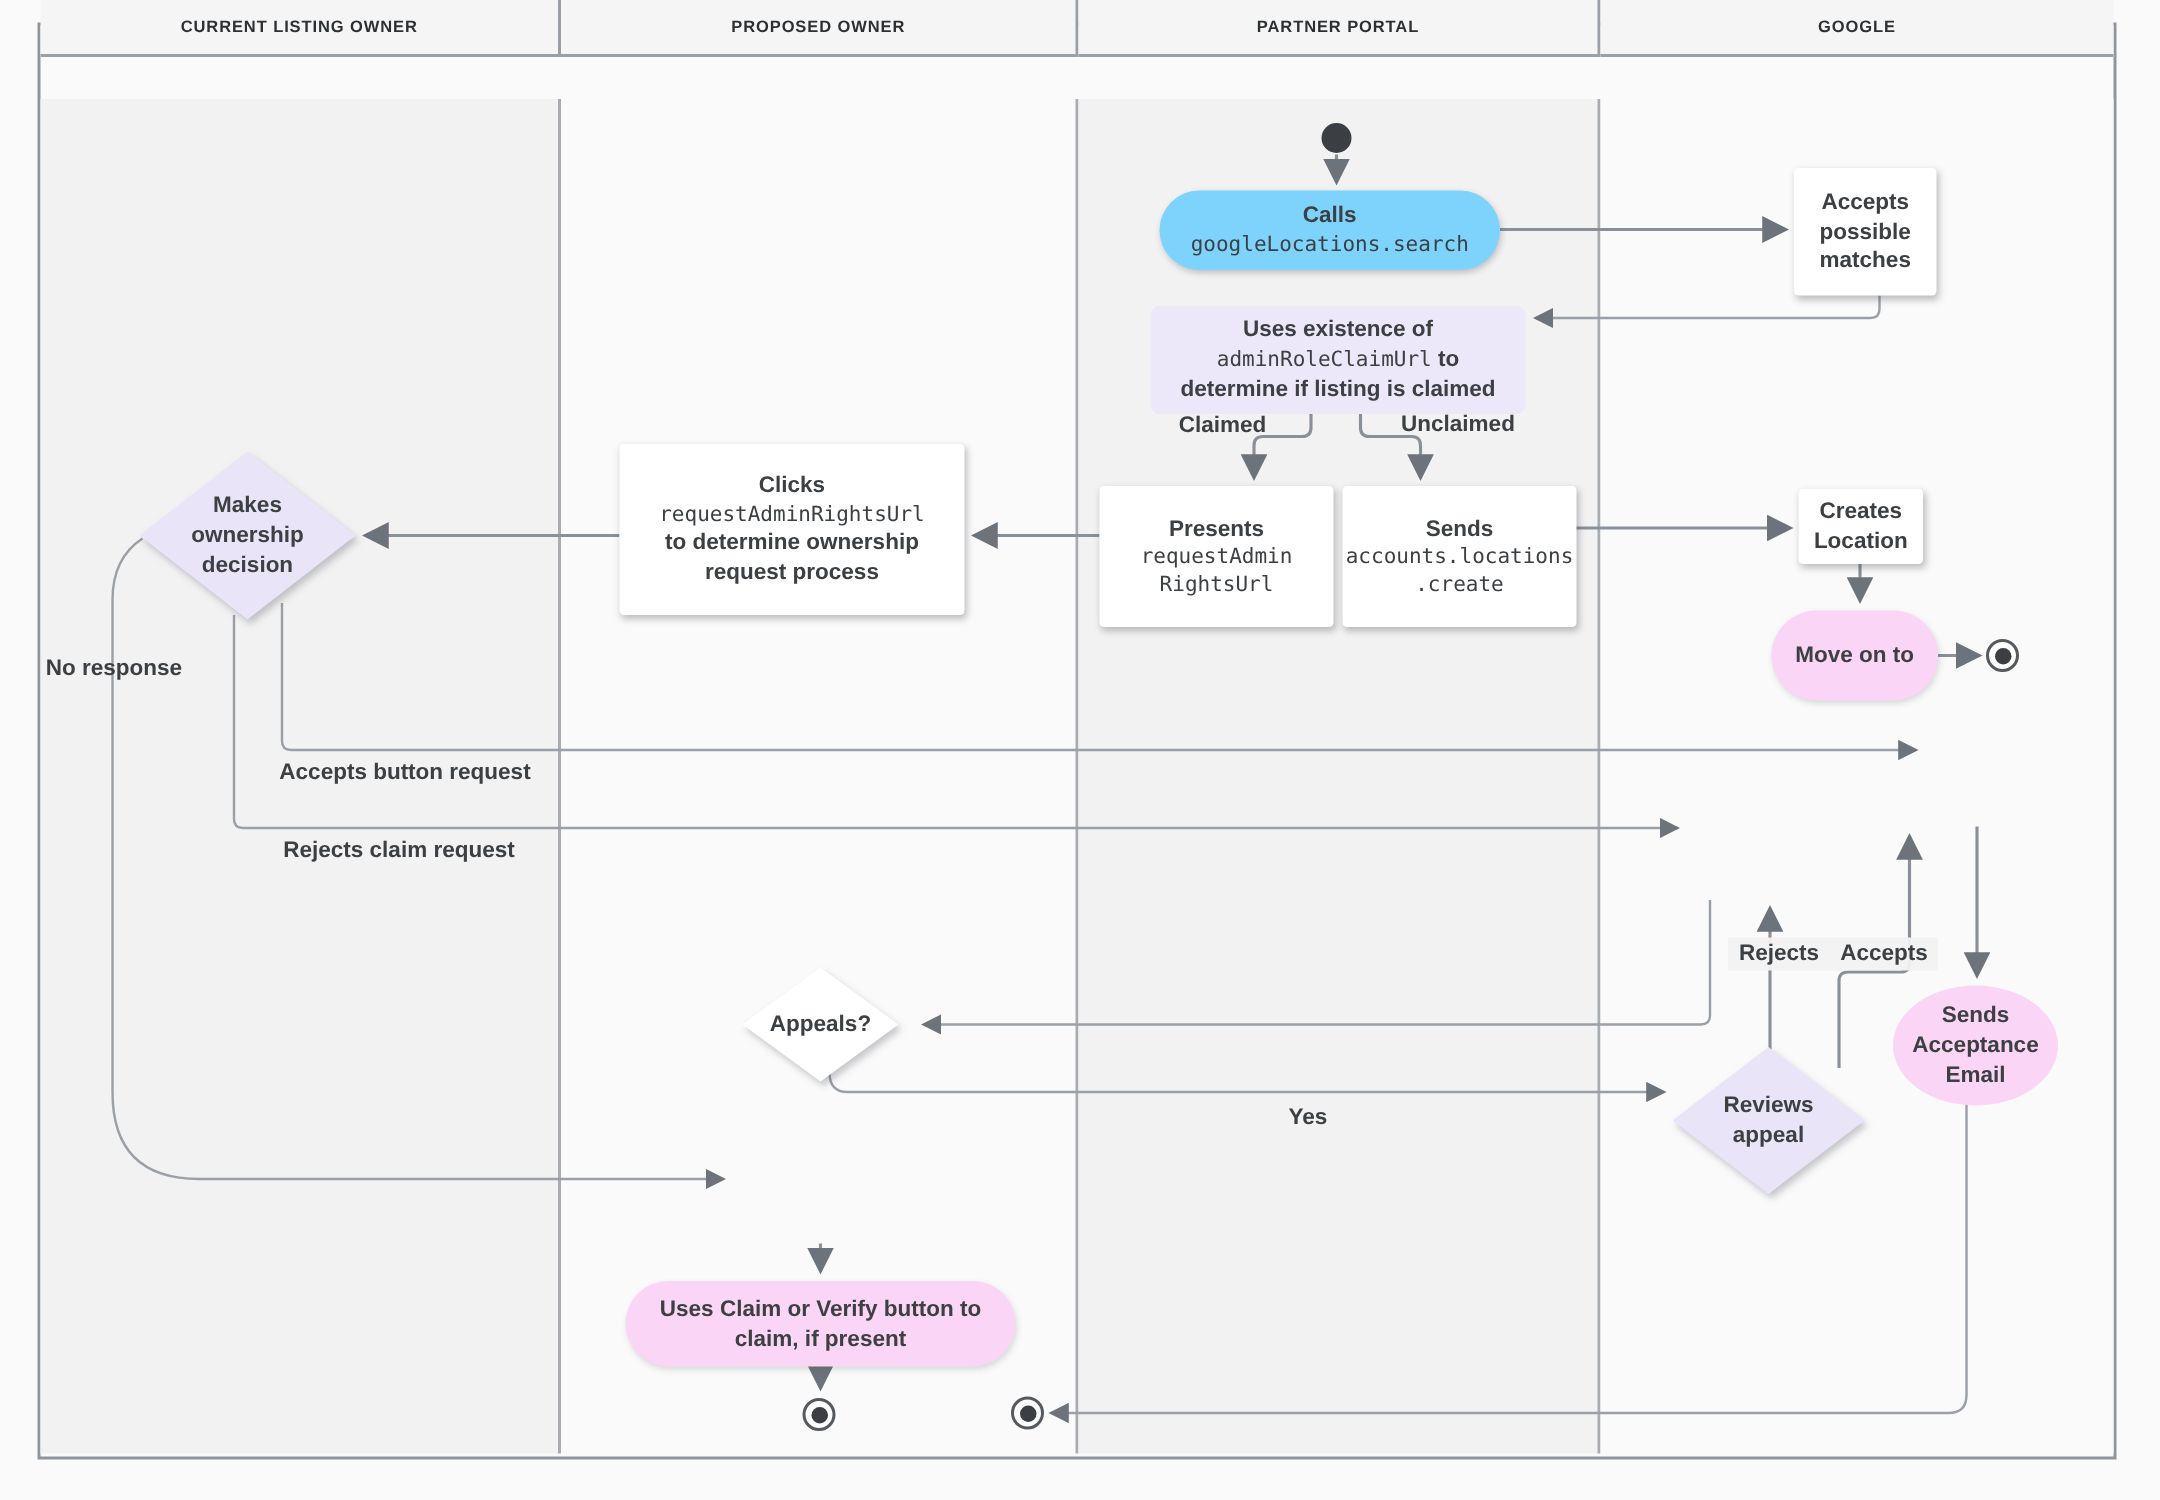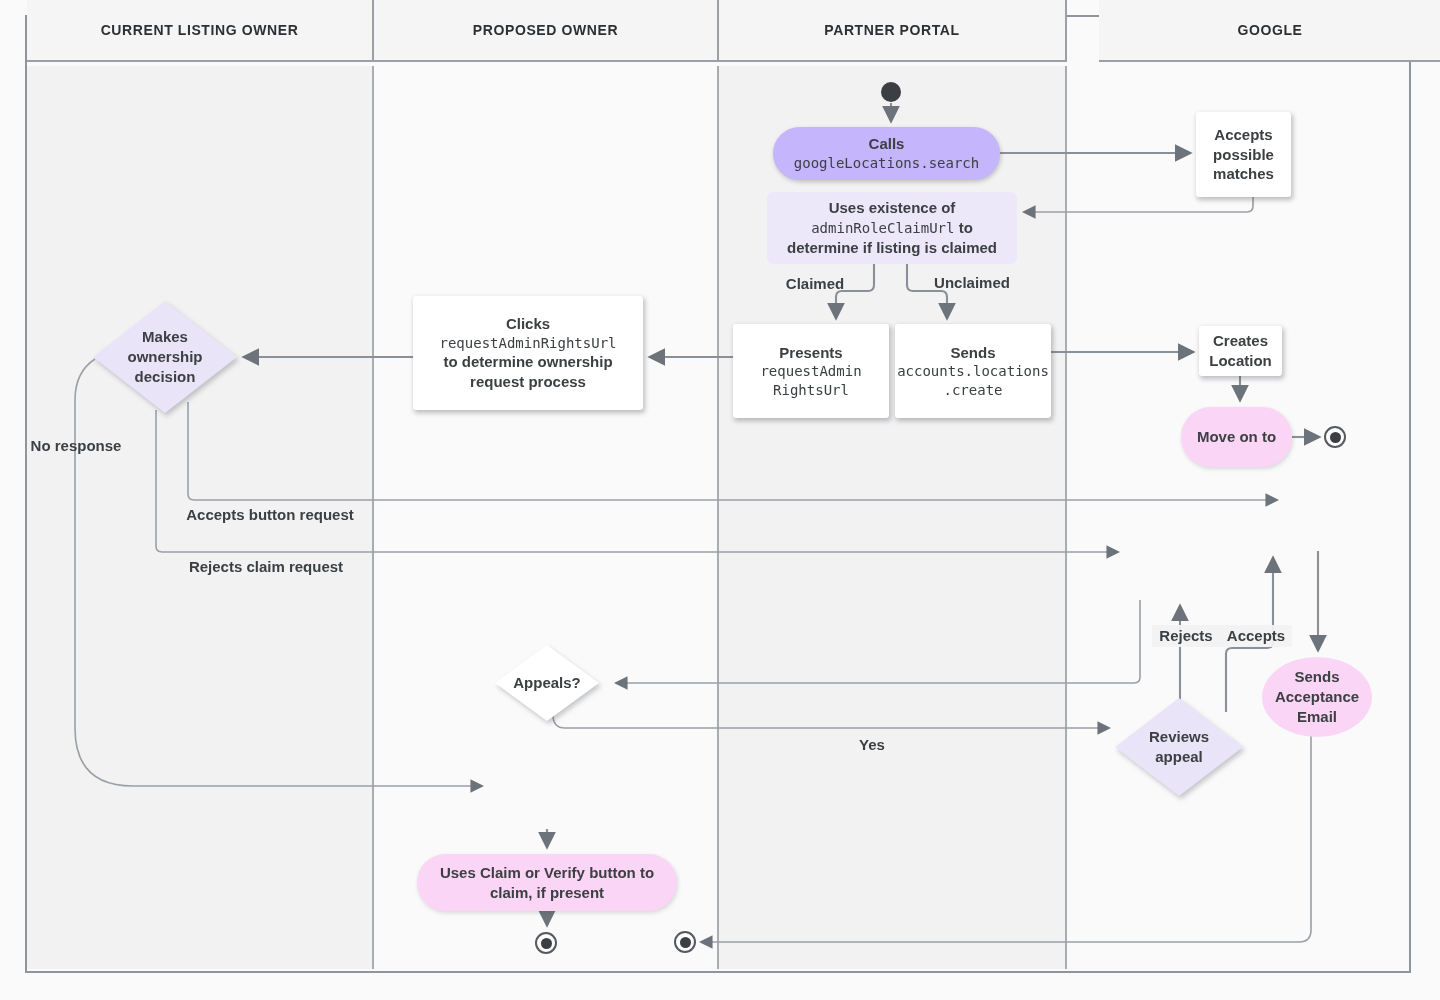--- a/index.html
+++ b/index.html
@@ -6,44 +6,44 @@
   body{
     width:1440px;height:1000px;background:#fafafa;
     font-family:"Liberation Sans",sans-serif;color:#3c4043;
     -webkit-font-smoothing:antialiased;
   }
   .stage{position:relative;width:1440px;height:1000px;overflow:hidden;}
 
   
   .frame{position:absolute;left:25px;top:15px;width:1386px;height:958px;
          border:2px solid #8f959b;box-sizing:border-box;background:#fafafb;z-index:1;}
-  .hcell{position:absolute;top:0;height:62px;box-sizing:border-box;
+  .hcell{position:absolute;top:0;height:38px;box-sizing:border-box;
          border-right:2px solid #9aa0a6;border-bottom:2px solid #9aa0a6;background:#f5f5f6;
          display:flex;align-items:center;justify-content:center;
-         font-weight:bold;font-size:14px;letter-spacing:0.6px;color:#2c3033;z-index:1;}
-  .hcell.last{border-right:none;margin-left:32px;}
+         font-weight:bold;font-size:11px;letter-spacing:0.6px;color:#2c3033;z-index:1;}
+  .hcell.last{border-right:none;}
   .lane{position:absolute;top:51px;height:903px;box-sizing:border-box;
         border-right:2px solid #a9adb2;z-index:1;}
   .lane.last{border-right:none;}
   .lane.dark{background:#f2f2f3;}
   .lane.light{background:#fafafb;}
 
   
   svg.wires{position:absolute;left:0;top:0;width:1440px;height:1000px;z-index:2;pointer-events:none;}
   .edge{fill:none;stroke:#8a9098;stroke-width:2.1px;marker-end:url(#arr);}
   .edge.thin{stroke:#9ba0a6;stroke-width:1.6px;}
 
   
   .node{position:absolute;z-index:3;box-sizing:border-box;
         display:flex;flex-direction:column;align-items:center;justify-content:center;
         text-align:center;font-size:15px;line-height:1.32;color:#3c4043;}
   .bold{font-weight:bold;}
   .mono{font-family:"DejaVu Sans Mono",monospace;font-size:14px;font-weight:normal;}
   .white-box{background:#ffffff;border-radius:3px;box-shadow:1.5px 2.5px 5px rgba(60,64,67,0.33);}
-  .pill-teal{background:#c4b5fd;border-radius:28px;box-shadow:1px 2px 4px rgba(60,64,67,0.28);}
+  .pill-teal{background:#7dd3fc;border-radius:28px;box-shadow:1px 2px 4px rgba(60,64,67,0.28);}
   .pill-pink{background:#fbd5f5;border-radius:30px;box-shadow:1px 2px 4px rgba(60,64,67,0.18);}
   .ellipse-pink{background:#fbd5f5;border-radius:50%;}
   .lav-box{background:#ece7f9;border-radius:6px;}
   .diamond{filter:drop-shadow(2px 3px 2.5px rgba(60,64,67,0.28));font-weight:bold;}
   .dfill{position:absolute;inset:0;clip-path:polygon(50% 0,100% 50%,50% 100%,0 50%);}
   .dfill.lav{background:#e9e4f7;}
   .dfill.white{background:#ffffff;}
   .dtext{position:relative;z-index:1;}
   .startnode{width:20px;height:20px;border-radius:50%;background:#3b3f43;}
   .endnode{width:22px;height:22px;border:2px solid #565a5f;border-radius:50%;
@@ -103,21 +103,21 @@
 
   <div class="node pill-teal" style="left:773px;top:127px;width:227px;height:53px;">
     <div class="bold">Calls</div>
     <div class="mono">googleLocations.search</div>
   </div>
 
   <div class="node white-box" style="left:1196px;top:112px;width:95px;height:85px;">
     <div class="bold">Accepts possible matches</div>
   </div>
 
-  <div class="node lav-box" style="left:767px;top:192px;width:250px;height:72px;">
+  <div class="node lav-box" style="left:767px;top:204px;width:250px;height:72px;">
     <div class="bold">Uses existence of</div>
     <div><span class="mono">adminRoleClaimUrl</span><span class="bold"> to</span></div>
     <div class="bold">determine if listing is claimed</div>
   </div>
 
   <div class="node white-box" style="left:733px;top:324px;width:156px;height:94px;">
     <div class="bold">Presents</div>
     <div class="mono">requestAdmin</div>
     <div class="mono">RightsUrl</div>
   </div>

